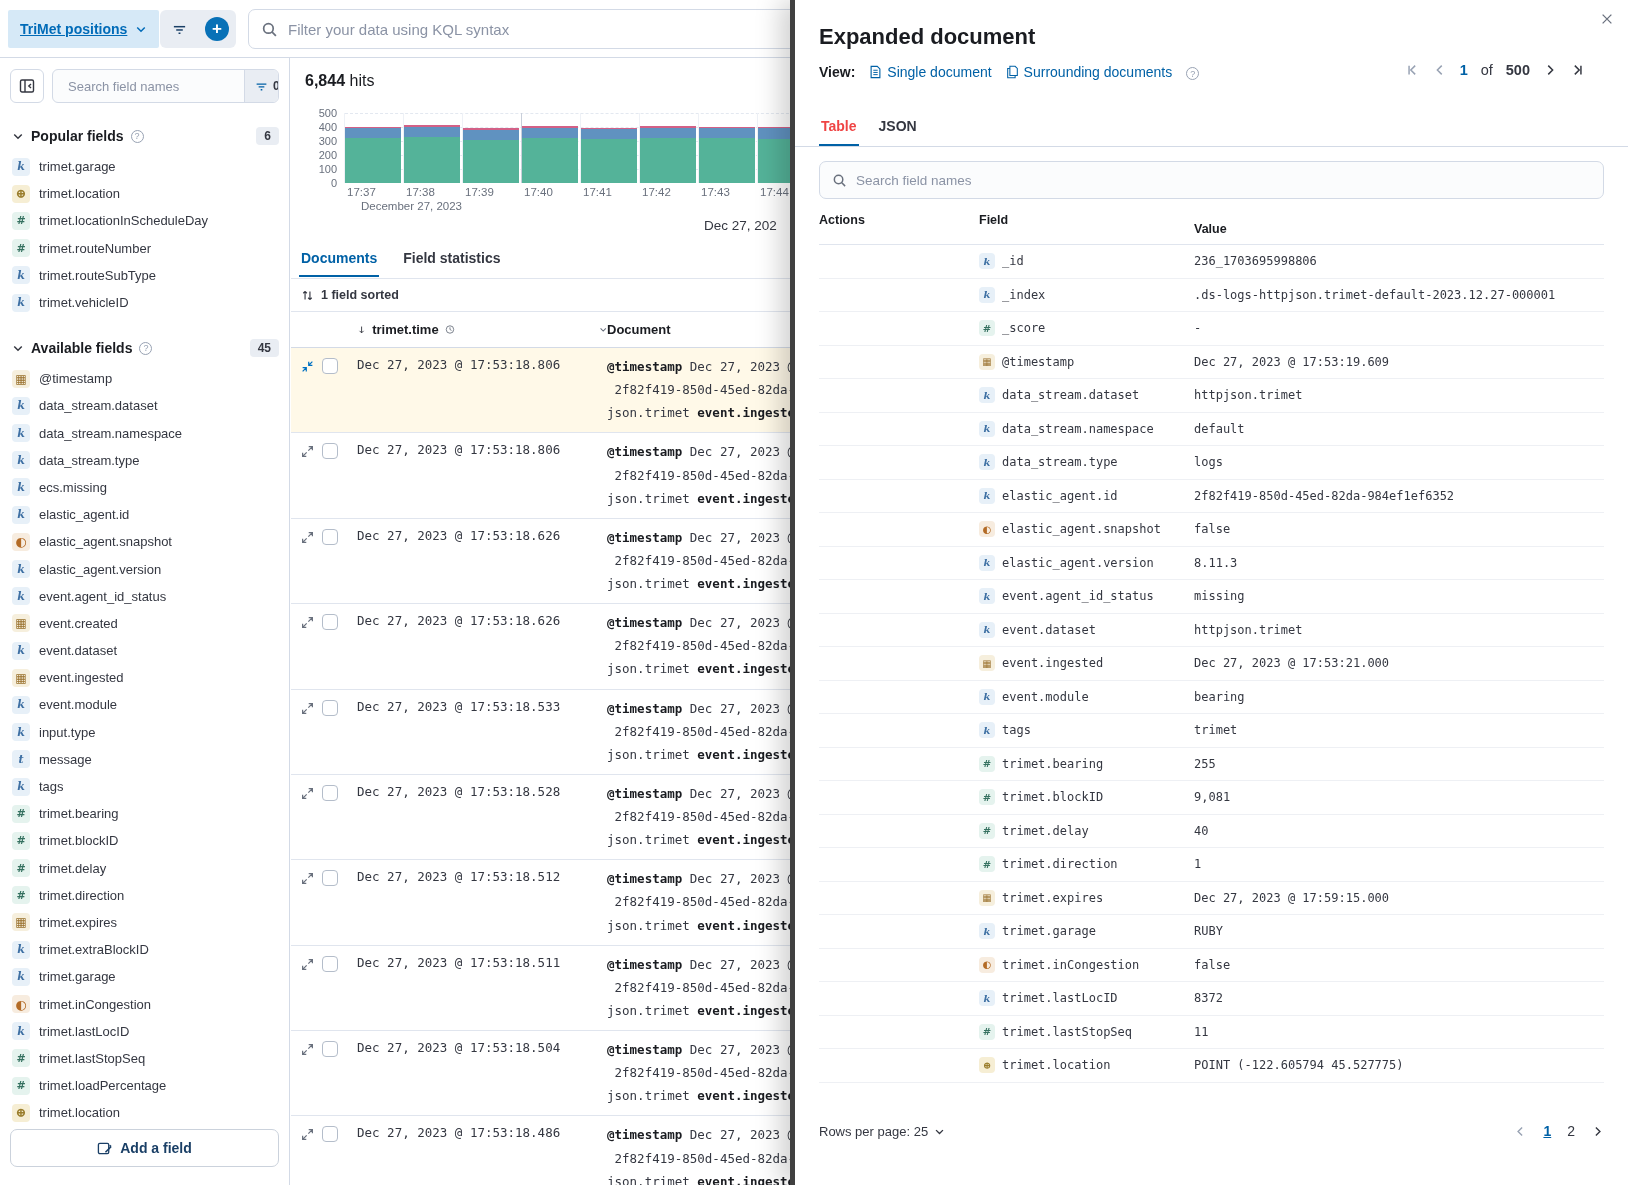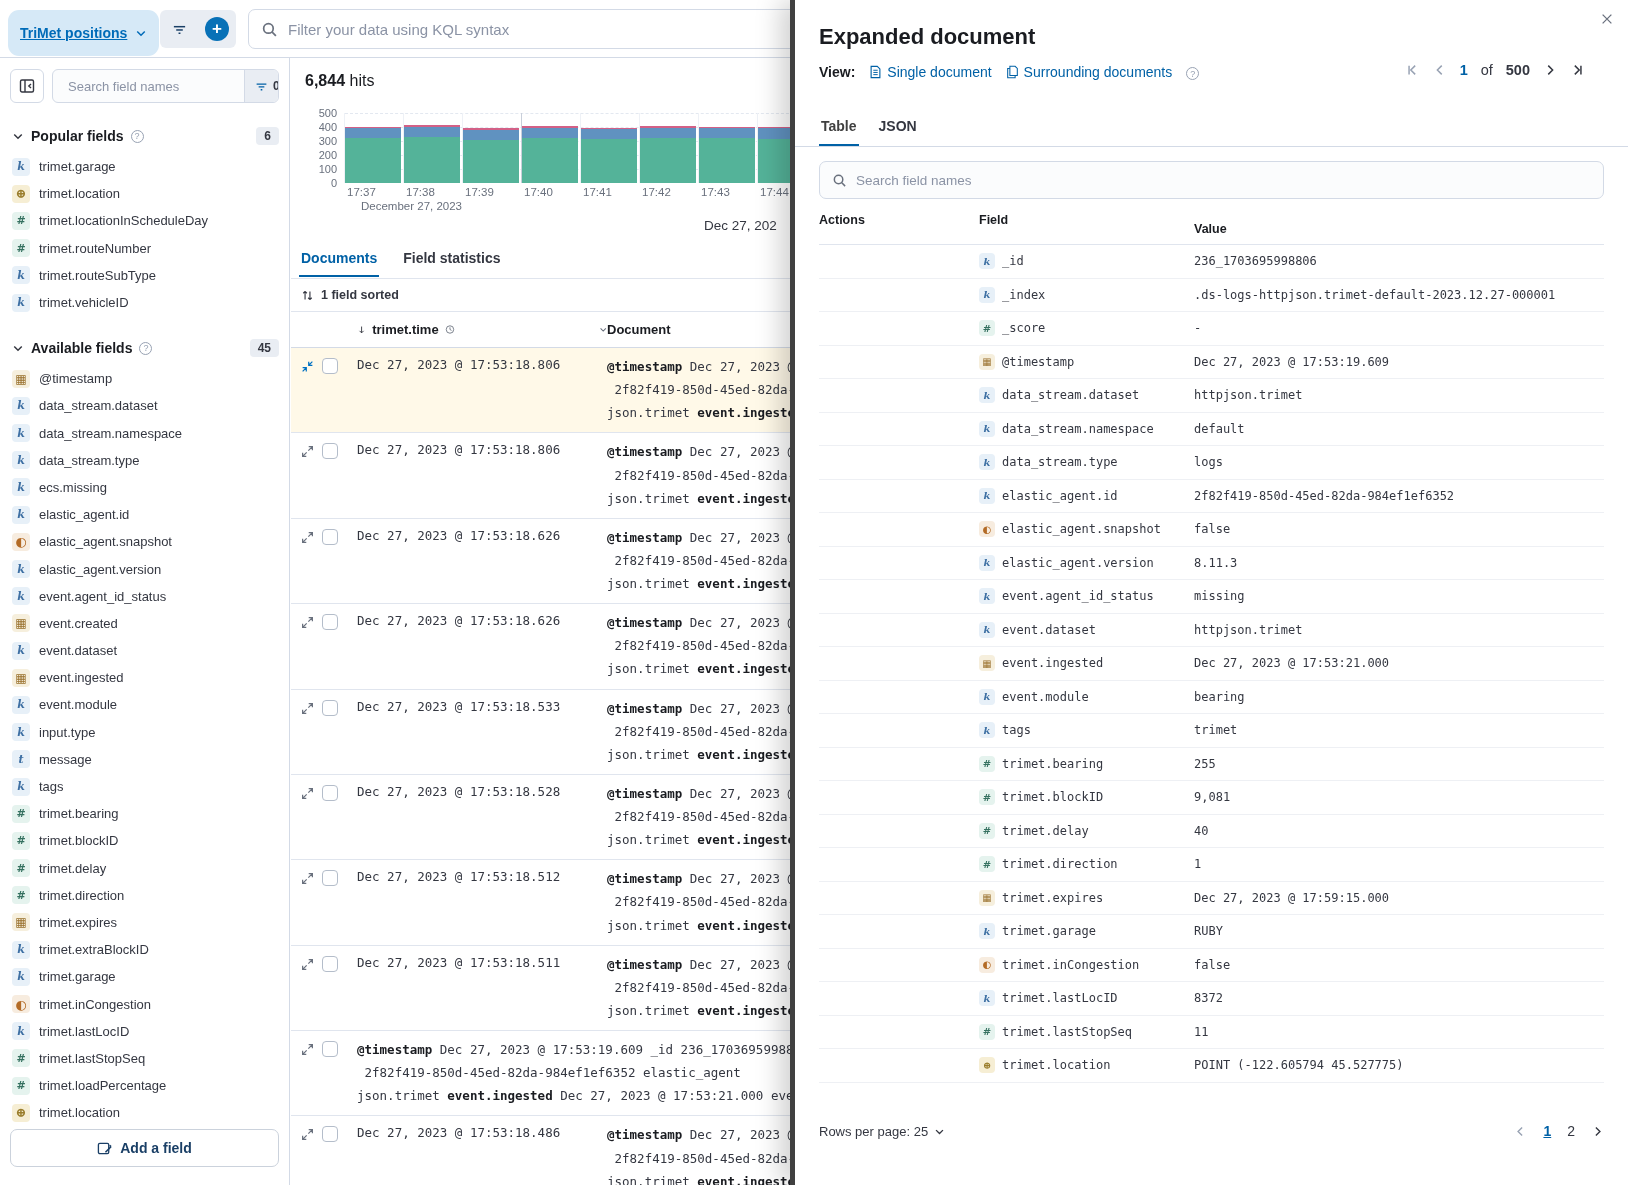--- a/index.html
+++ b/index.html
@@ -2,21 +2,21 @@
 <html><head>
 <meta charset="utf-8">
 <style>
   * { margin:0; padding:0; box-sizing:border-box; }
   html,body { width:1628px; height:1185px; overflow:hidden; background:#fff;
     font-family:"Liberation Sans", sans-serif; color:#343741; }
   .mono { font-family:"DejaVu Sans Mono", monospace; }
 
   
   #topbar { position:absolute; left:0; top:0; width:100%; height:58px; border-bottom:1px solid #d3dae6; background:#fff; }
-  .dataview-chip { position:absolute; left:8px; top:10px; height:46px; background:#d6e9f7; border-radius:11px;
+  .dataview-chip { position:absolute; left:8px; top:10px; height:38px; background:#d6e9f7; border-radius:2px;
     display:flex; align-items:center; gap:8px; padding:0 12px; cursor:pointer; }
   .dataview-chip span.lbl { color:#006bb8; font-weight:700; font-size:14px; text-decoration:underline; }
   .btn-group { position:absolute; left:160px; top:10px; height:38px; background:#e9edf3; border-radius:6px; display:flex; }
   .btn-group .gbtn { width:38px; height:38px; display:flex; align-items:center; justify-content:center; cursor:pointer; }
   .plus-circle { width:24px; height:24px; border-radius:50%; background:#0871b7; color:#fff; display:flex; align-items:center; justify-content:center; font-size:17px; font-weight:700; }
   .kql { position:absolute; left:248px; top:9px; width:1000px; height:40px; border:1px solid #d3dae6; border-radius:7px;
     background:#fff; display:flex; align-items:center; padding:0 12px; gap:10px; }
   .kql input { border:none; outline:none; flex:1; font-size:15px; color:#343741; background:transparent; font-family:"Liberation Sans",sans-serif; }
   .kql input::placeholder { color:#8b93a5; }
 
@@ -90,21 +90,21 @@
   .fly-close { position:absolute; right:14px; top:12px; font-size:18px; color:#69707d; cursor:pointer; line-height:1; }
   .fly-title { padding:24px 24px 0 24px; font-size:22px; font-weight:700; color:#1a1c21; }
   .fly-viewrow { display:flex; align-items:flex-end; gap:14px; padding:14px 24px 0 24px; font-size:14px; }
   .fly-viewrow .vlabel { font-weight:700; color:#1a1c21; }
   .vlink { color:#0061a6; display:flex; align-items:center; gap:5px; cursor:pointer; }
   .fly-pager { position:absolute; right:44px; top:62px; display:flex; align-items:center; gap:13px; font-size:14.5px; color:#343741; }
   .pg-ic { color:#69707d; cursor:pointer; display:flex; }
   .fly-pager .cur { color:#0061a6; font-weight:600; }
   .fly-tabs { display:flex; gap:18px; padding:34px 24px 0 24px; border-bottom:1px solid #d3dae6; }
   .fly-tab { font-size:14px; font-weight:700; color:#343741; padding:4px 2px 10px 2px; cursor:pointer; }
-  .fly-tab.active { color:#404040; border-bottom:2px solid #0061a6; }
+  .fly-tab.active { color:#ef4444; border-bottom:2px solid #0061a6; }
   .fly-search { margin:14px 24px 0 24px; height:38px; border:1px solid #d3dae6; border-radius:7px; background:#fbfcfd;
     display:flex; align-items:center; gap:9px; padding:0 12px; }
   .fly-search input { border:none; outline:none; flex:1; font-size:13.5px; color:#343741; background:transparent; font-family:"Liberation Sans",sans-serif; }
   .fly-search input::placeholder { color:#8b93a5; }
   .fly-cols { display:flex; padding:14px 24px 8px 24px; font-size:12.5px; font-weight:700; color:#1a1c21; }
   .fc-actions { width:160px; flex:none; }
   .fc-field { width:215px; flex:none; }
   .fc-value { flex:1;margin-top:9px; }
   #fly-rows { margin:0 24px; border-top:1px solid #e0e5ee; }
   .frow { display:flex; align-items:center; min-height:33.5px; border-bottom:1px solid #eef0f4; }
@@ -582,20 +582,21 @@
   </div>
   <div class="drow">
     <div class="ctl">
       <span class="expand-ic">
             <svg class="ic" width="13" height="13" viewBox="0 0 16 16">
               <path d="M9.5 2H14v4.5M14 2L9 7M6.5 14H2V9.5M2 14l5-5" fill="none" stroke="currentColor" stroke-width="1.5"></path>
             </svg>
           </span>
       <span class="cbox"></span>
     </div>
+    <div class="tcol mono">Dec 27, 2023 @ 17:53:18.504</div>
     <div class="dcol mono">
       <b>@timestamp</b> Dec 27, 2023 @ 17:53:19.609 _id 236_17036959988<br>&nbsp;2f82f419-850d-45ed-82da-984ef1ef6352 elastic_agent<br>json.trimet <b>event.ingested</b> Dec 27, 2023 @ 17:53:21.000 event
     </div>
   </div>
   <div class="drow">
     <div class="ctl">
       <span class="expand-ic">
             <svg class="ic" width="13" height="13" viewBox="0 0 16 16">
               <path d="M9.5 2H14v4.5M14 2L9 7M6.5 14H2V9.5M2 14l5-5" fill="none" stroke="currentColor" stroke-width="1.5"></path>
             </svg>

